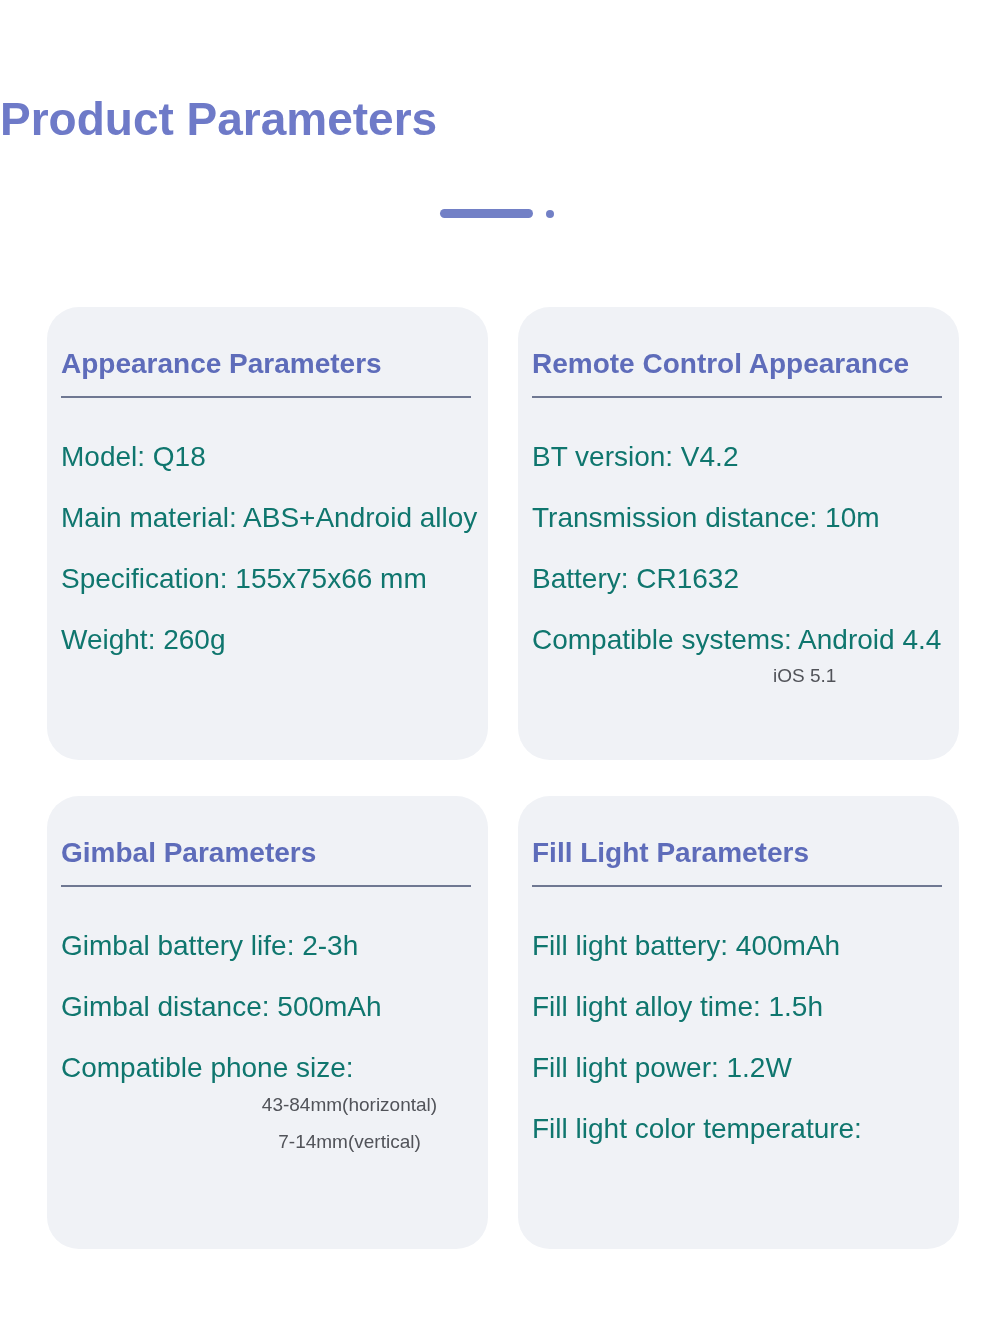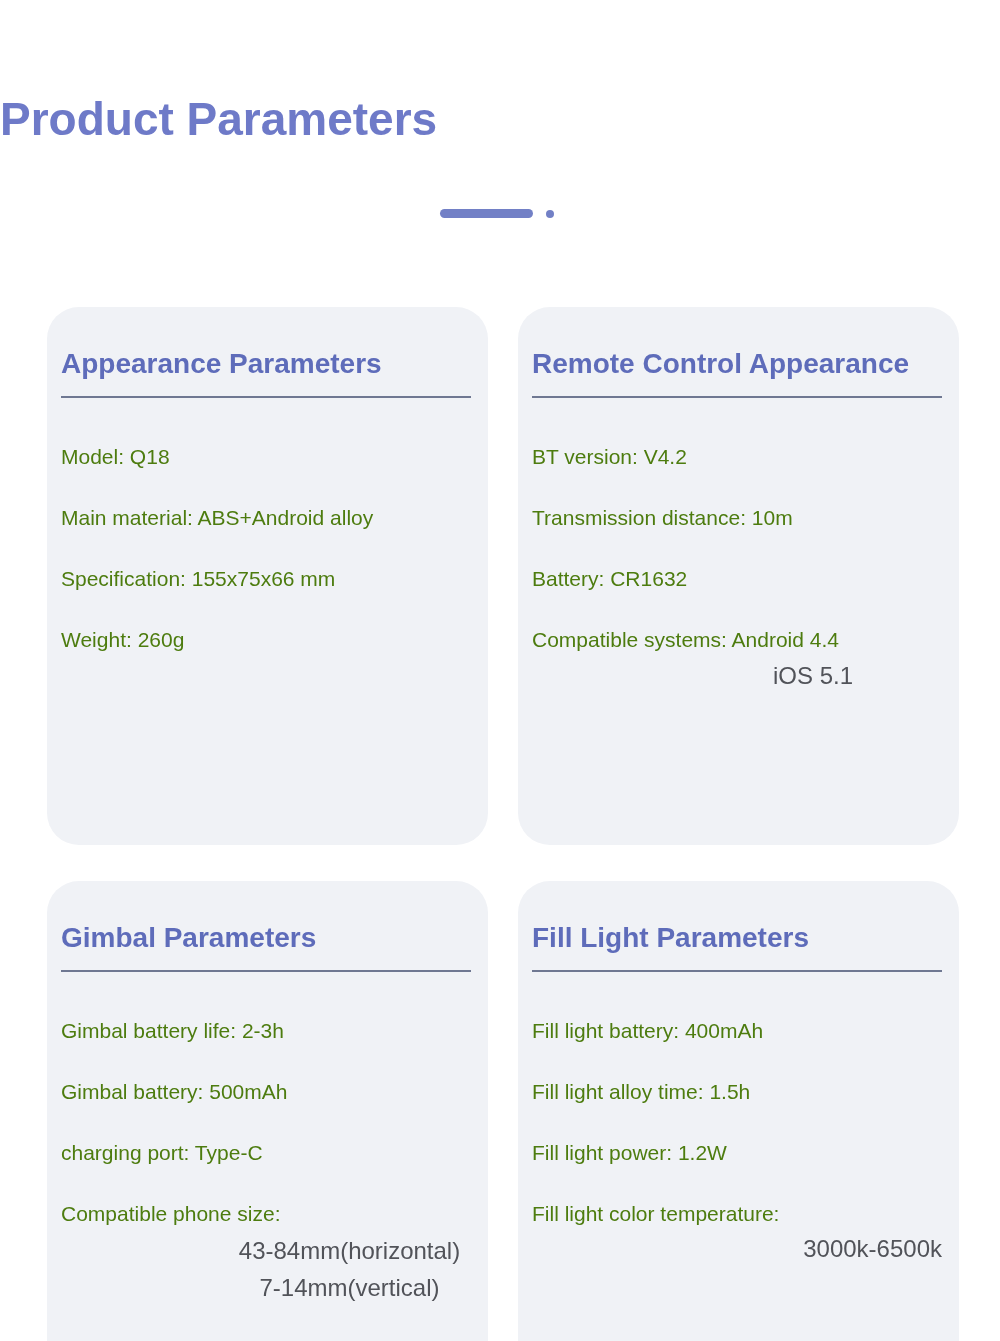--- a/index.html
+++ b/index.html
@@ -50,21 +50,21 @@
     position: absolute;
     left: 47px;
     top: 307px;
     display: grid;
     grid-template-columns: 441px 441px;
     column-gap: 30px;
     row-gap: 36px;
   }
   .card {
     width: 441px;
-    height: 538px;
+    height: 453px;
     box-sizing: border-box;
     background: #f0f2f6;
     border-radius: 32px;
     padding: 40px 17px 0 14px;
   }
   .card-title {
     font-size: 28px;
     line-height: 33px;
     font-weight: 700;
     color: #5e6cba;
@@ -72,28 +72,28 @@
   }
   .card-title-underline {
     margin-top: 16px;
     height: 2px;
     background: #6f7892;
   }
   .spec-list {
     margin-top: 44px;
   }
   .spec-row {
-    font-size: 21px;
+    font-size: 28px;
     line-height: 30px;
-    color: #4d7c0f;
+    color: #0f766e;
     margin-bottom: 31px;
     white-space: nowrap;
   }
   .spec-cont {
-    font-size: 24px;
+    font-size: 19px;
     line-height: 30px;
     color: #515359;
     margin-top: -24px;
     margin-bottom: 0;
     white-space: nowrap;
   }
   
   .cont-ios { padding-left: 241px; margin-top: -25px; }
   .cont-size { padding-left: 167px; margin-top: -24px; text-align: center; }
   .cont-size + .cont-size { margin-top: 7px; }
@@ -134,34 +134,32 @@
         <div class="spec-row">Compatible systems: Android 4.4</div>
         <div class="spec-row spec-cont cont-ios">iOS 5.1</div>
       </div>
     </div>
 
     <div class="card">
       <div class="card-title">Gimbal Parameters</div>
       <div class="card-title-underline"></div>
       <div class="spec-list">
         <div class="spec-row">Gimbal battery life: 2-3h</div>
-        <div class="spec-row">Gimbal battery: 500mAh</div>
-        <div class="spec-row">charging port: Type-C</div>
+        <div class="spec-row">Gimbal distance: 500mAh</div>
         <div class="spec-row">Compatible phone size:</div>
         <div class="spec-row spec-cont cont-size">43-84mm(horizontal)</div>
         <div class="spec-row spec-cont cont-size">7-14mm(vertical)</div>
       </div>
     </div>
 
     <div class="card">
       <div class="card-title">Fill Light Parameters</div>
       <div class="card-title-underline"></div>
       <div class="spec-list">
         <div class="spec-row">Fill light battery: 400mAh</div>
         <div class="spec-row">Fill light alloy time: 1.5h</div>
         <div class="spec-row">Fill light power: 1.2W</div>
         <div class="spec-row">Fill light color temperature:</div>
-        <div class="spec-row spec-cont cont-right">3000k-6500k</div>
       </div>
     </div>
 
   </div>
 </div>
 
 </body></html>

